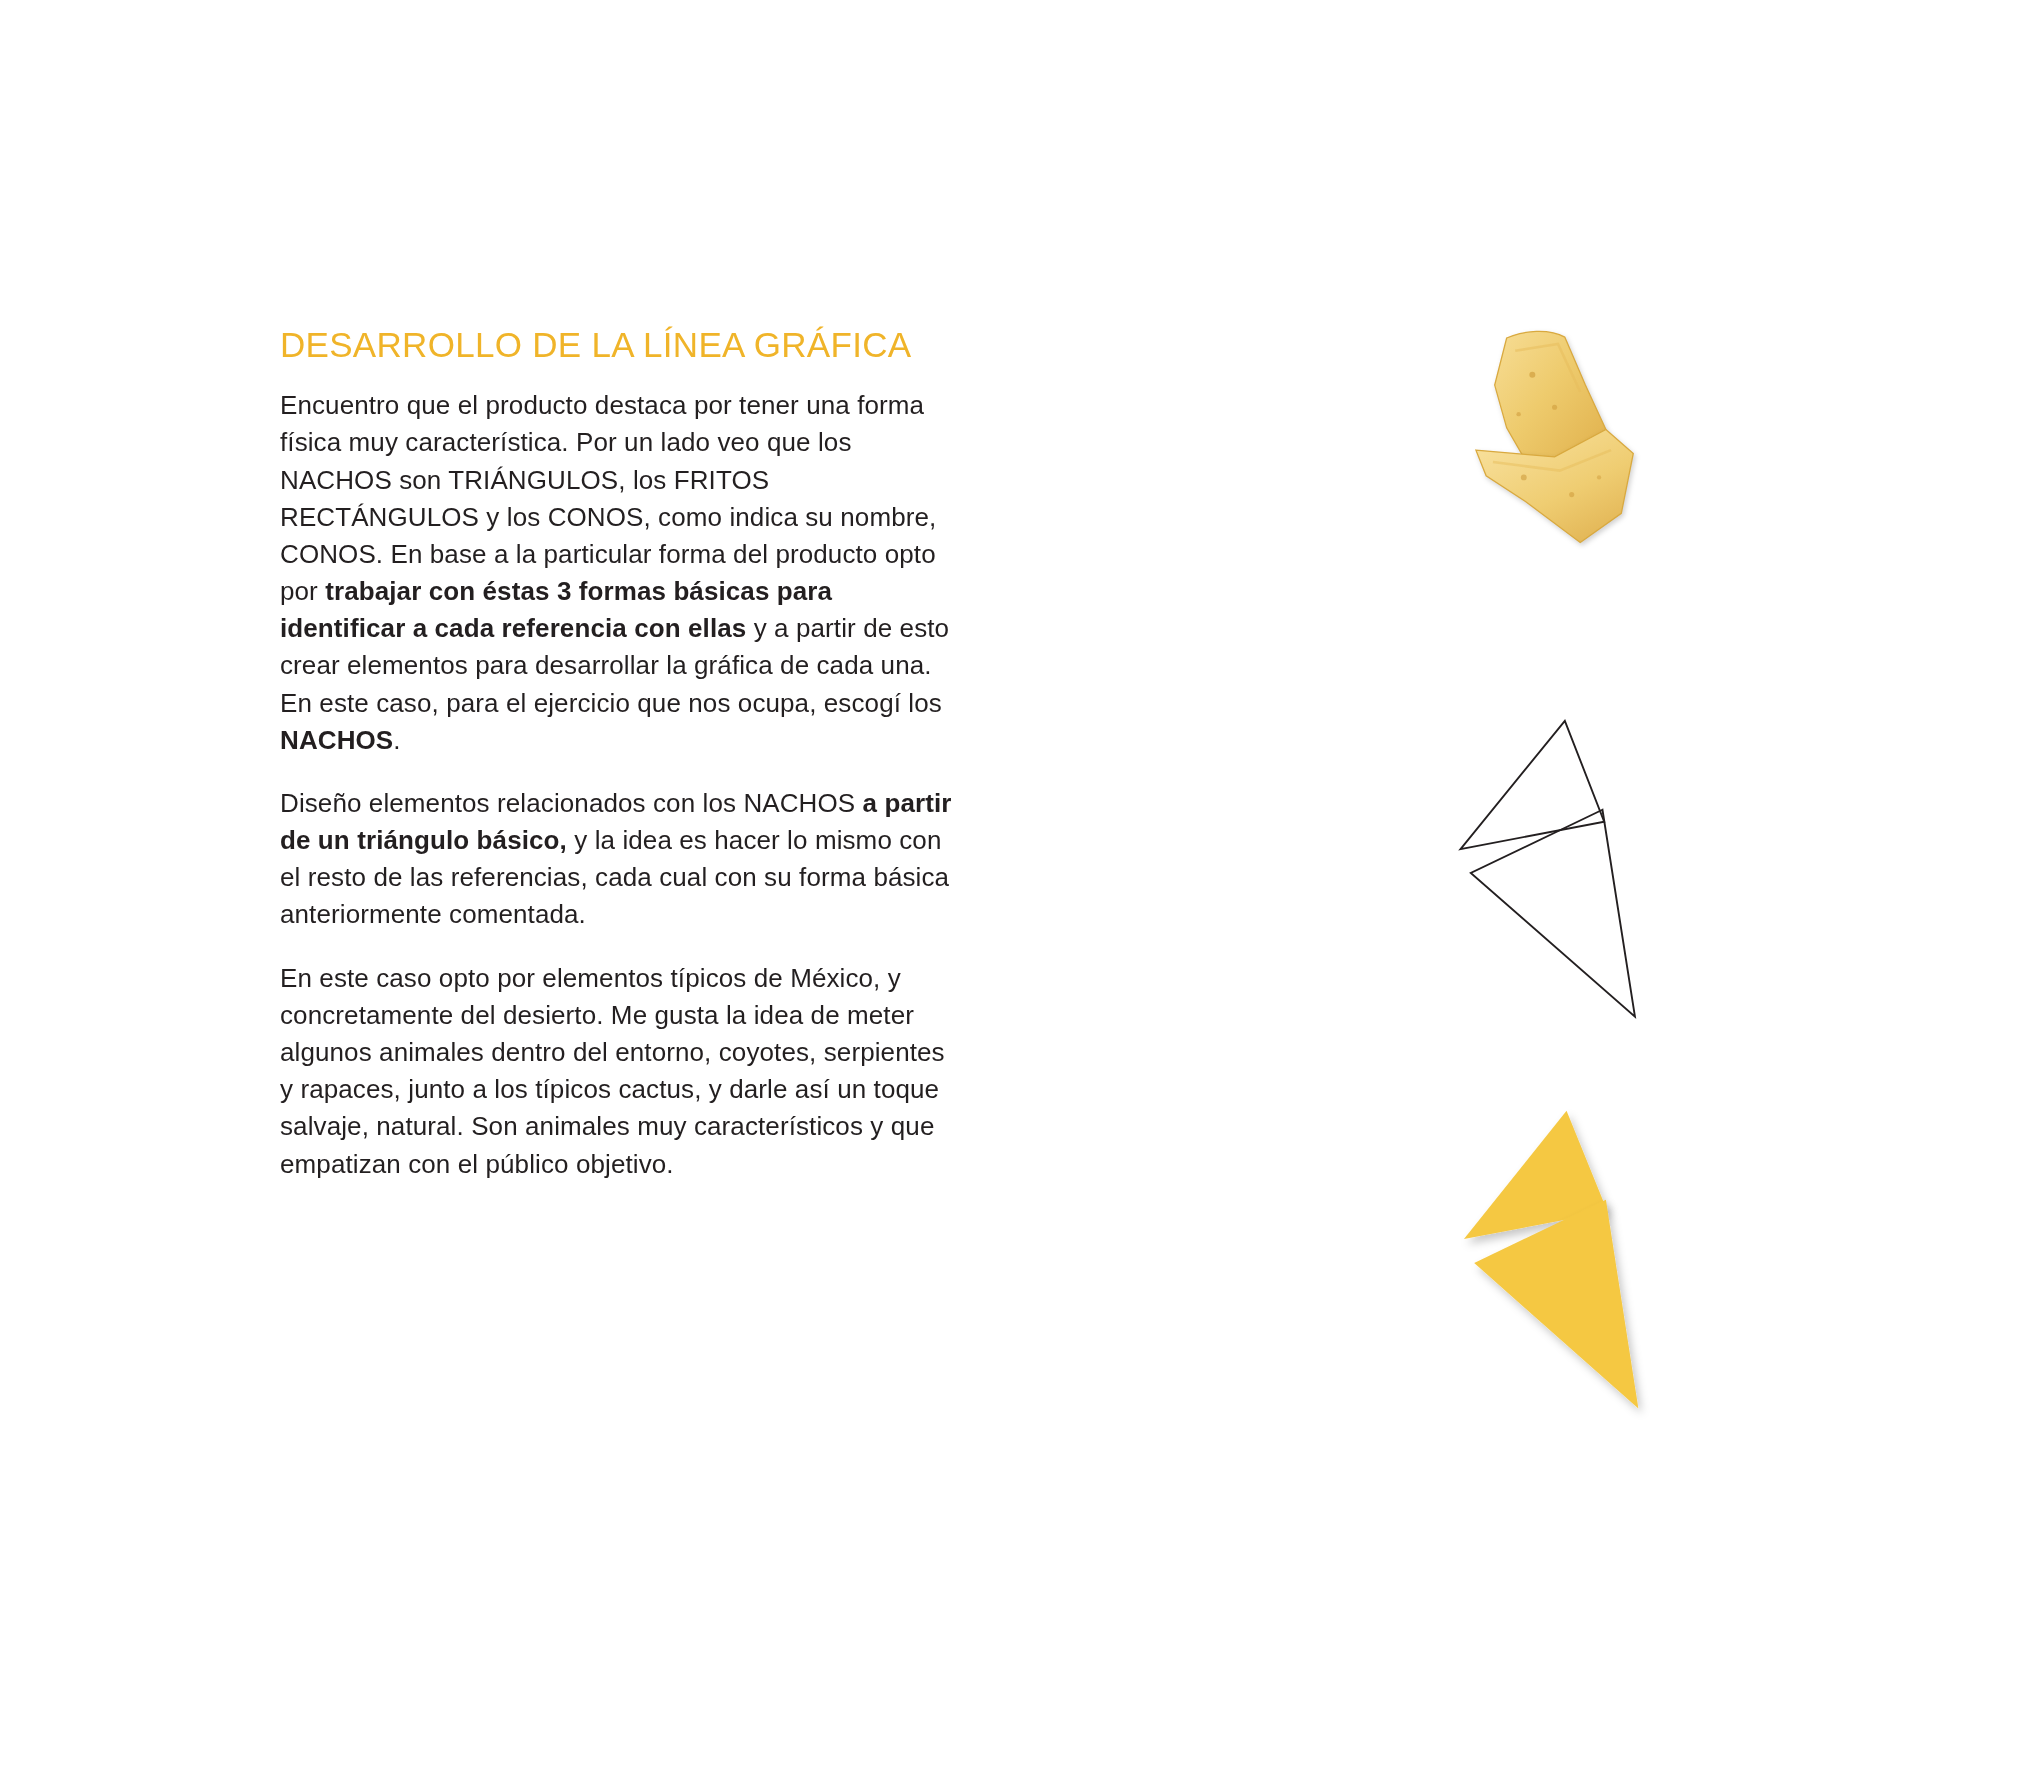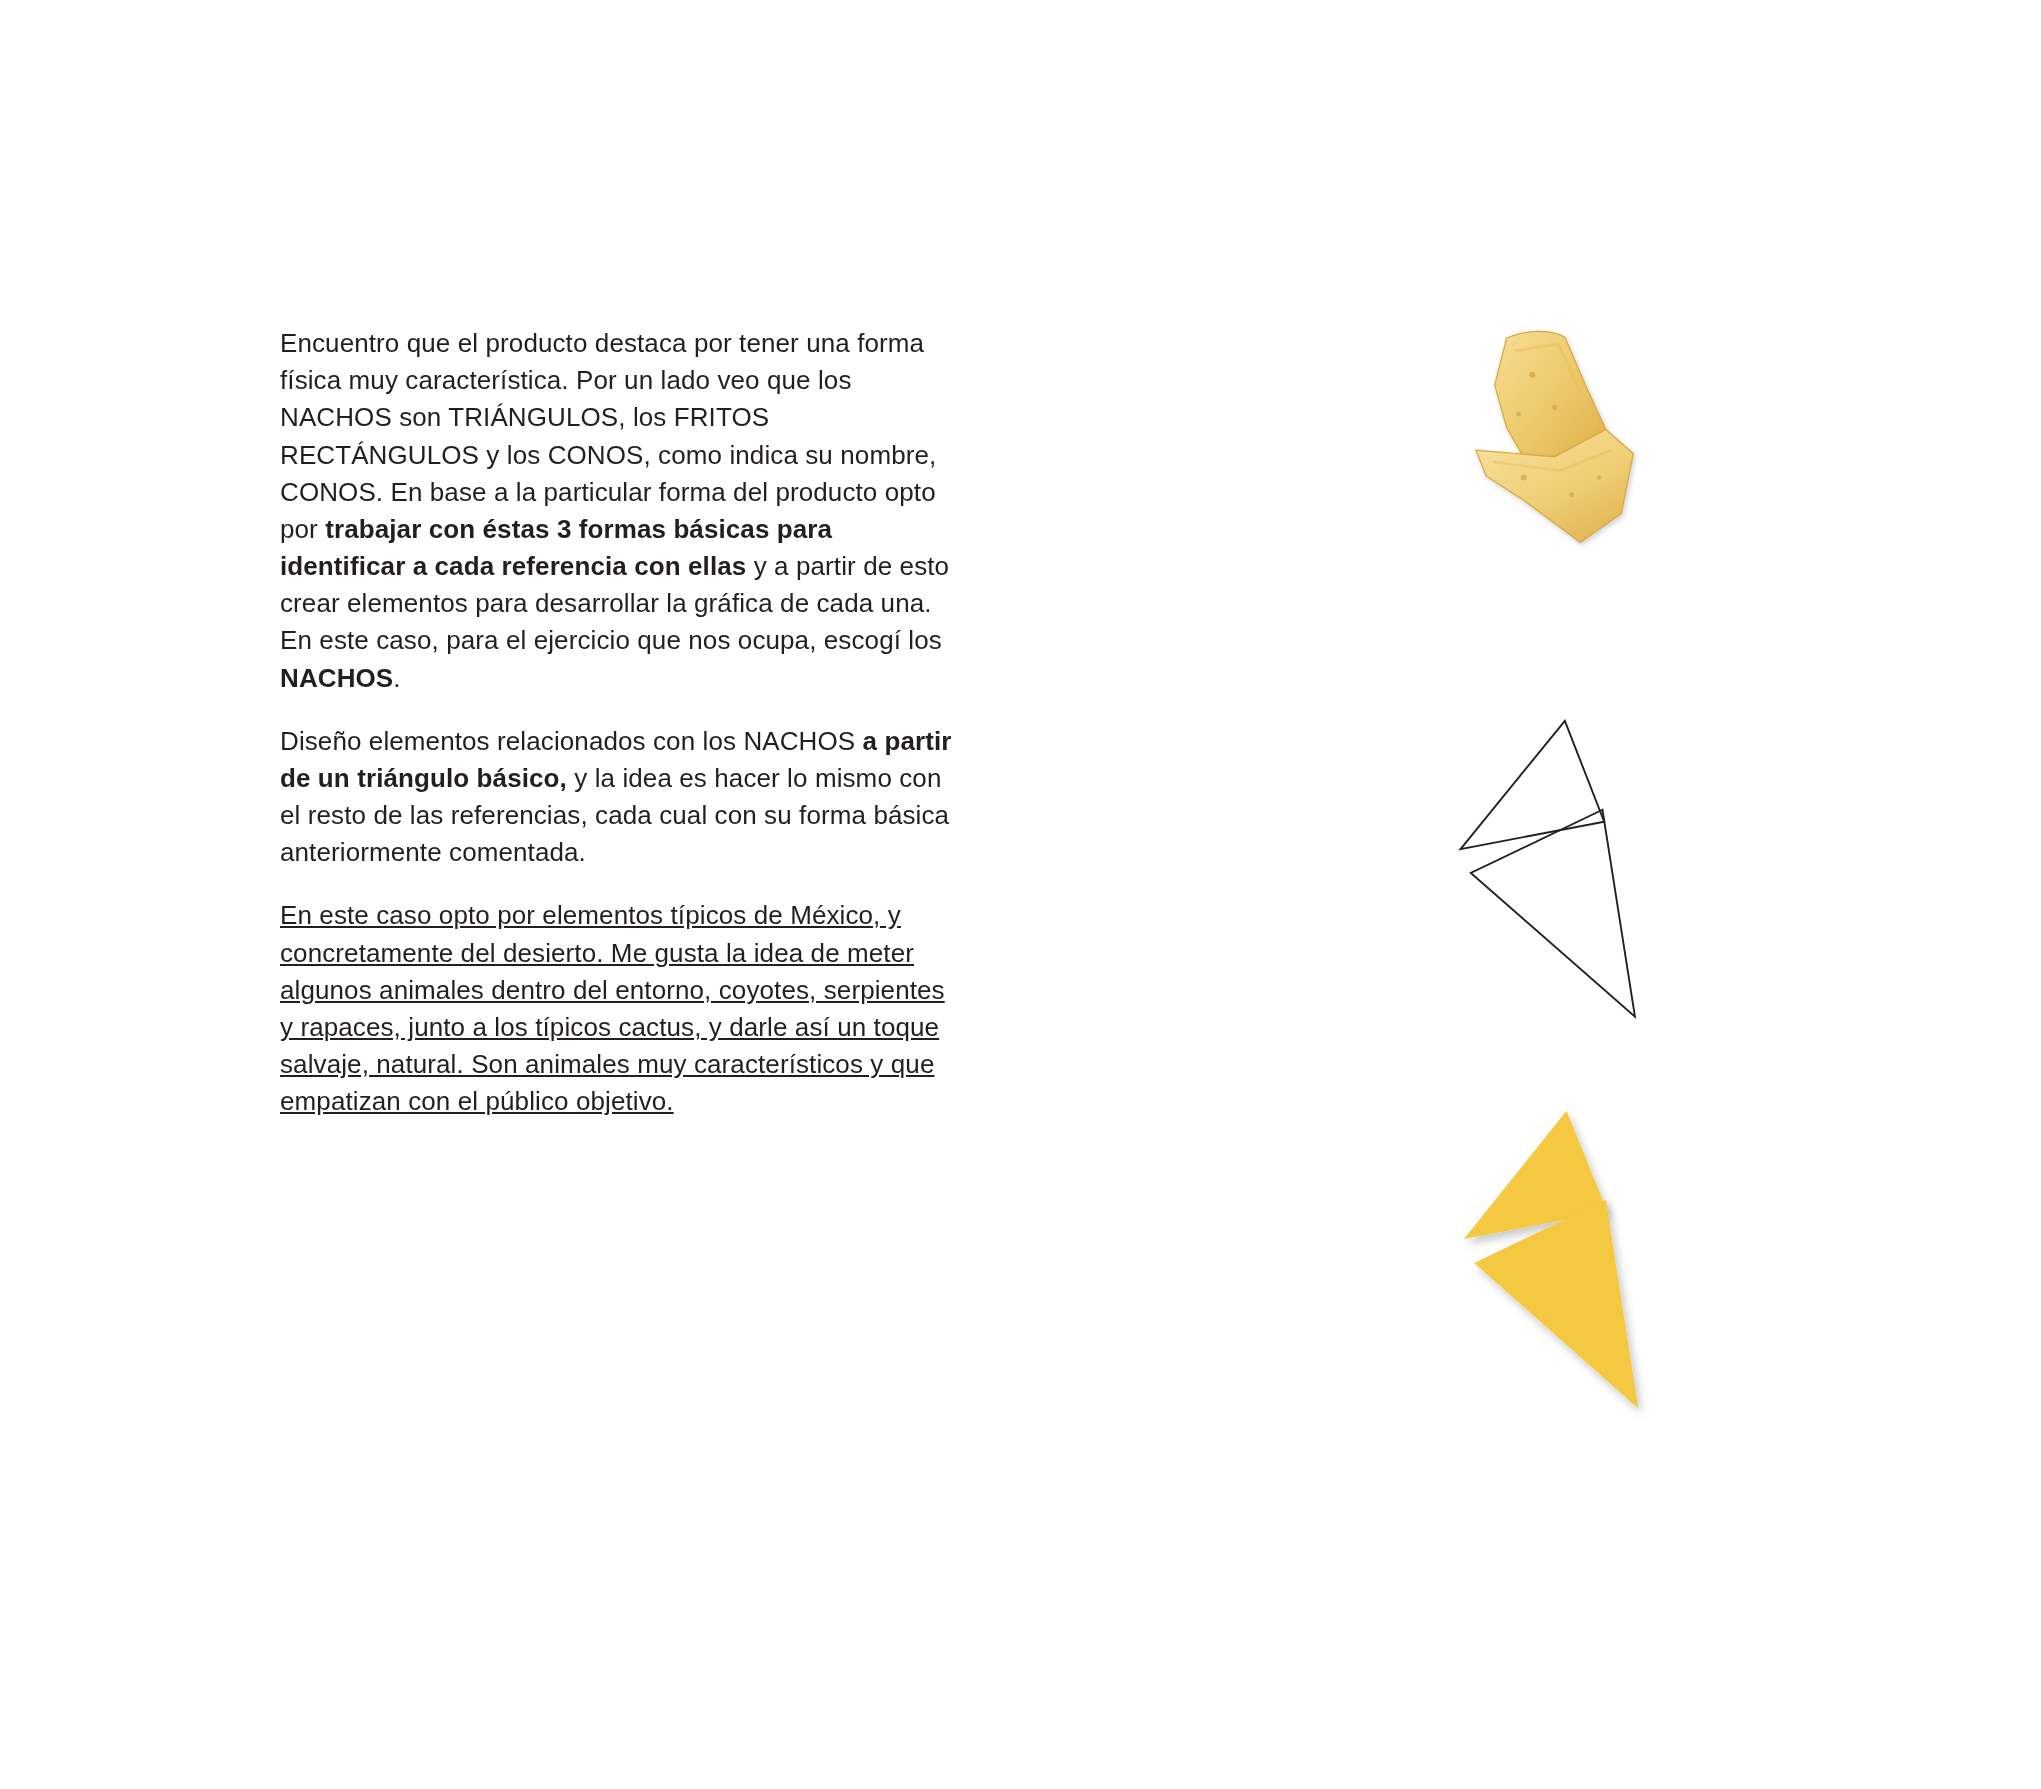--- a/index.html
+++ b/index.html
@@ -39,21 +39,21 @@
     font-weight: 400;
   }
 
   .para {
     font-size: 26px;
     line-height: 1.43;
     margin: 0 0 26px 0;
     color: #231f20;
     letter-spacing: 0.1px;
   }
-  .para:last-child { margin-bottom: 0; text-decoration: underline; }
+  .para:last-child { margin-bottom: 0; }
 
   .para b {
     font-weight: 700;
   }
 
   
   .graphics {
     position: absolute;
     left: 1370px;
     top: 325px;
@@ -94,20 +94,21 @@
 
   svg { display: block; overflow: visible; }
 </style>
 </head>
 <body>
 
 <div id="page">
 
   <div class="text-col">
 
+    <h1 class="section-title" style="color: rgb(240, 180, 41);">DESARROLLO DE LA LÍNEA GRÁFICA</h1>
 
     <p class="para" id="para-2"><span>Encuentro que el producto destaca por tener una forma física muy característica. Por un lado veo que los NACHOS son TRIÁNGULOS, los FRITOS RECTÁNGULOS y los CONOS, como indica su nombre, CONOS. En base a la particular forma del producto opto por </span><b>trabajar con éstas 3 formas básicas para identificar a cada referencia con ellas</b><span> y a partir de esto crear elementos para desarrollar la gráfica de cada una. En este caso, para el ejercicio que nos ocupa, escogí los </span><b>NACHOS</b><span>.</span></p>
     <p class="para" id="para-3"><span>Diseño elementos relacionados con los NACHOS </span><b>a partir de un triángulo básico,</b><span> y la idea es hacer lo mismo con el resto de las referencias, cada cual con su forma básica anteriormente comentada.</span></p>
     <p class="para" id="para-4"><span>En este caso opto por elementos típicos de México, y concretamente del desierto. Me gusta la idea de meter algunos animales dentro del entorno, coyotes, serpientes y rapaces, junto a los típicos cactus, y darle así un toque salvaje, natural. Son animales muy característicos y que empatizan con el público objetivo.</span></p>
 
   </div>
 
   <div class="graphics">
 
     <div class="nacho-photo">

